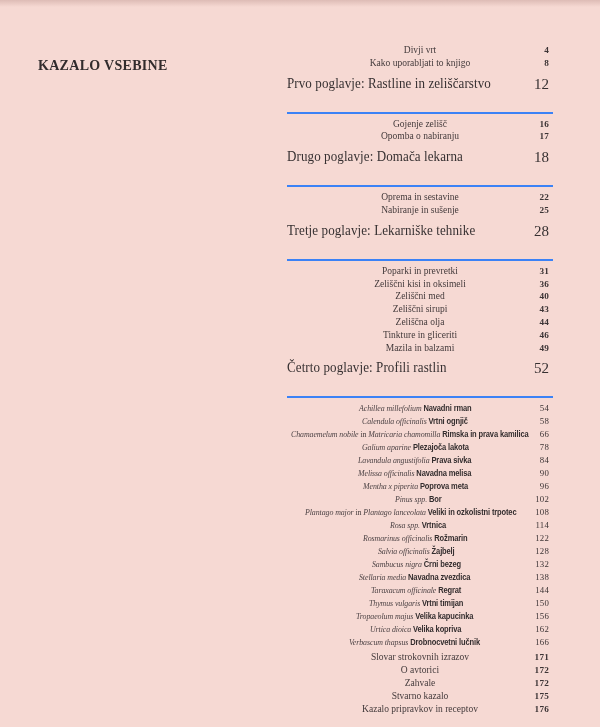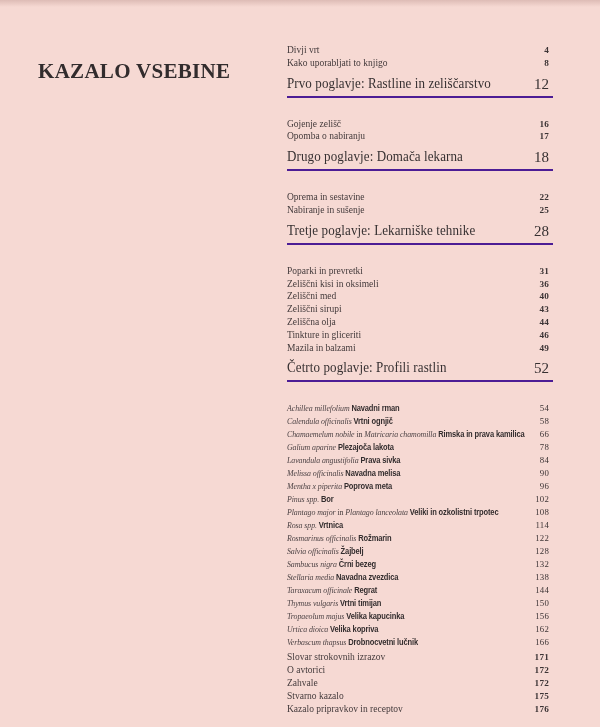--- a/index.html
+++ b/index.html
@@ -16,56 +16,57 @@
     position: absolute;
     top: 0; left: 0; right: 0;
     height: 7px;
     background: linear-gradient(rgba(134,84,77,0.22), rgba(134,84,77,0));
     pointer-events: none;
   }
   .page-title {
     position: absolute;
     left: 38px;
     top: 45px;
-    font-size: 21px;
+    font-size: 14px;
     line-height: 24px;
     letter-spacing: 0.3px;
     color: #322c2d;
     white-space: nowrap;
   }
   .toc {
     position: absolute;
     left: 287px;
     top: 44px;
     width: 266px;
   }
   .row {
     position: relative;
     line-height: 12.8px;
     font-size: 9.5px;
     white-space: nowrap;
+    text-align: center;
   }
   .row .pg {
     position: absolute;
     right: 4px;
     top: 0;
     font-weight: 700;
     font-size: 9.2px;
     letter-spacing: 0.2px;
     color: #3c3435;
   }
   .group:first-child { margin-bottom: 5px; }
   .chapter {
     position: relative;
     font-size: 14px;
     line-height: 16px;
     margin-top: 6px;
-    padding-bottom: 4px;
-    border-bottom: 2px solid #4c1d95;
-    margin-bottom: 20px;
+    padding-bottom: 20px;
+    border-bottom: 2px solid #3b82f6;
+    margin-bottom: 4px;
     color: #363031;
     white-space: nowrap;
   }
   .chapter .chapter-label {
     display: inline-block;
     transform: scaleX(0.93);
     transform-origin: 0 50%;
     letter-spacing: 0.1px;
   }
   .chapter .pg {

